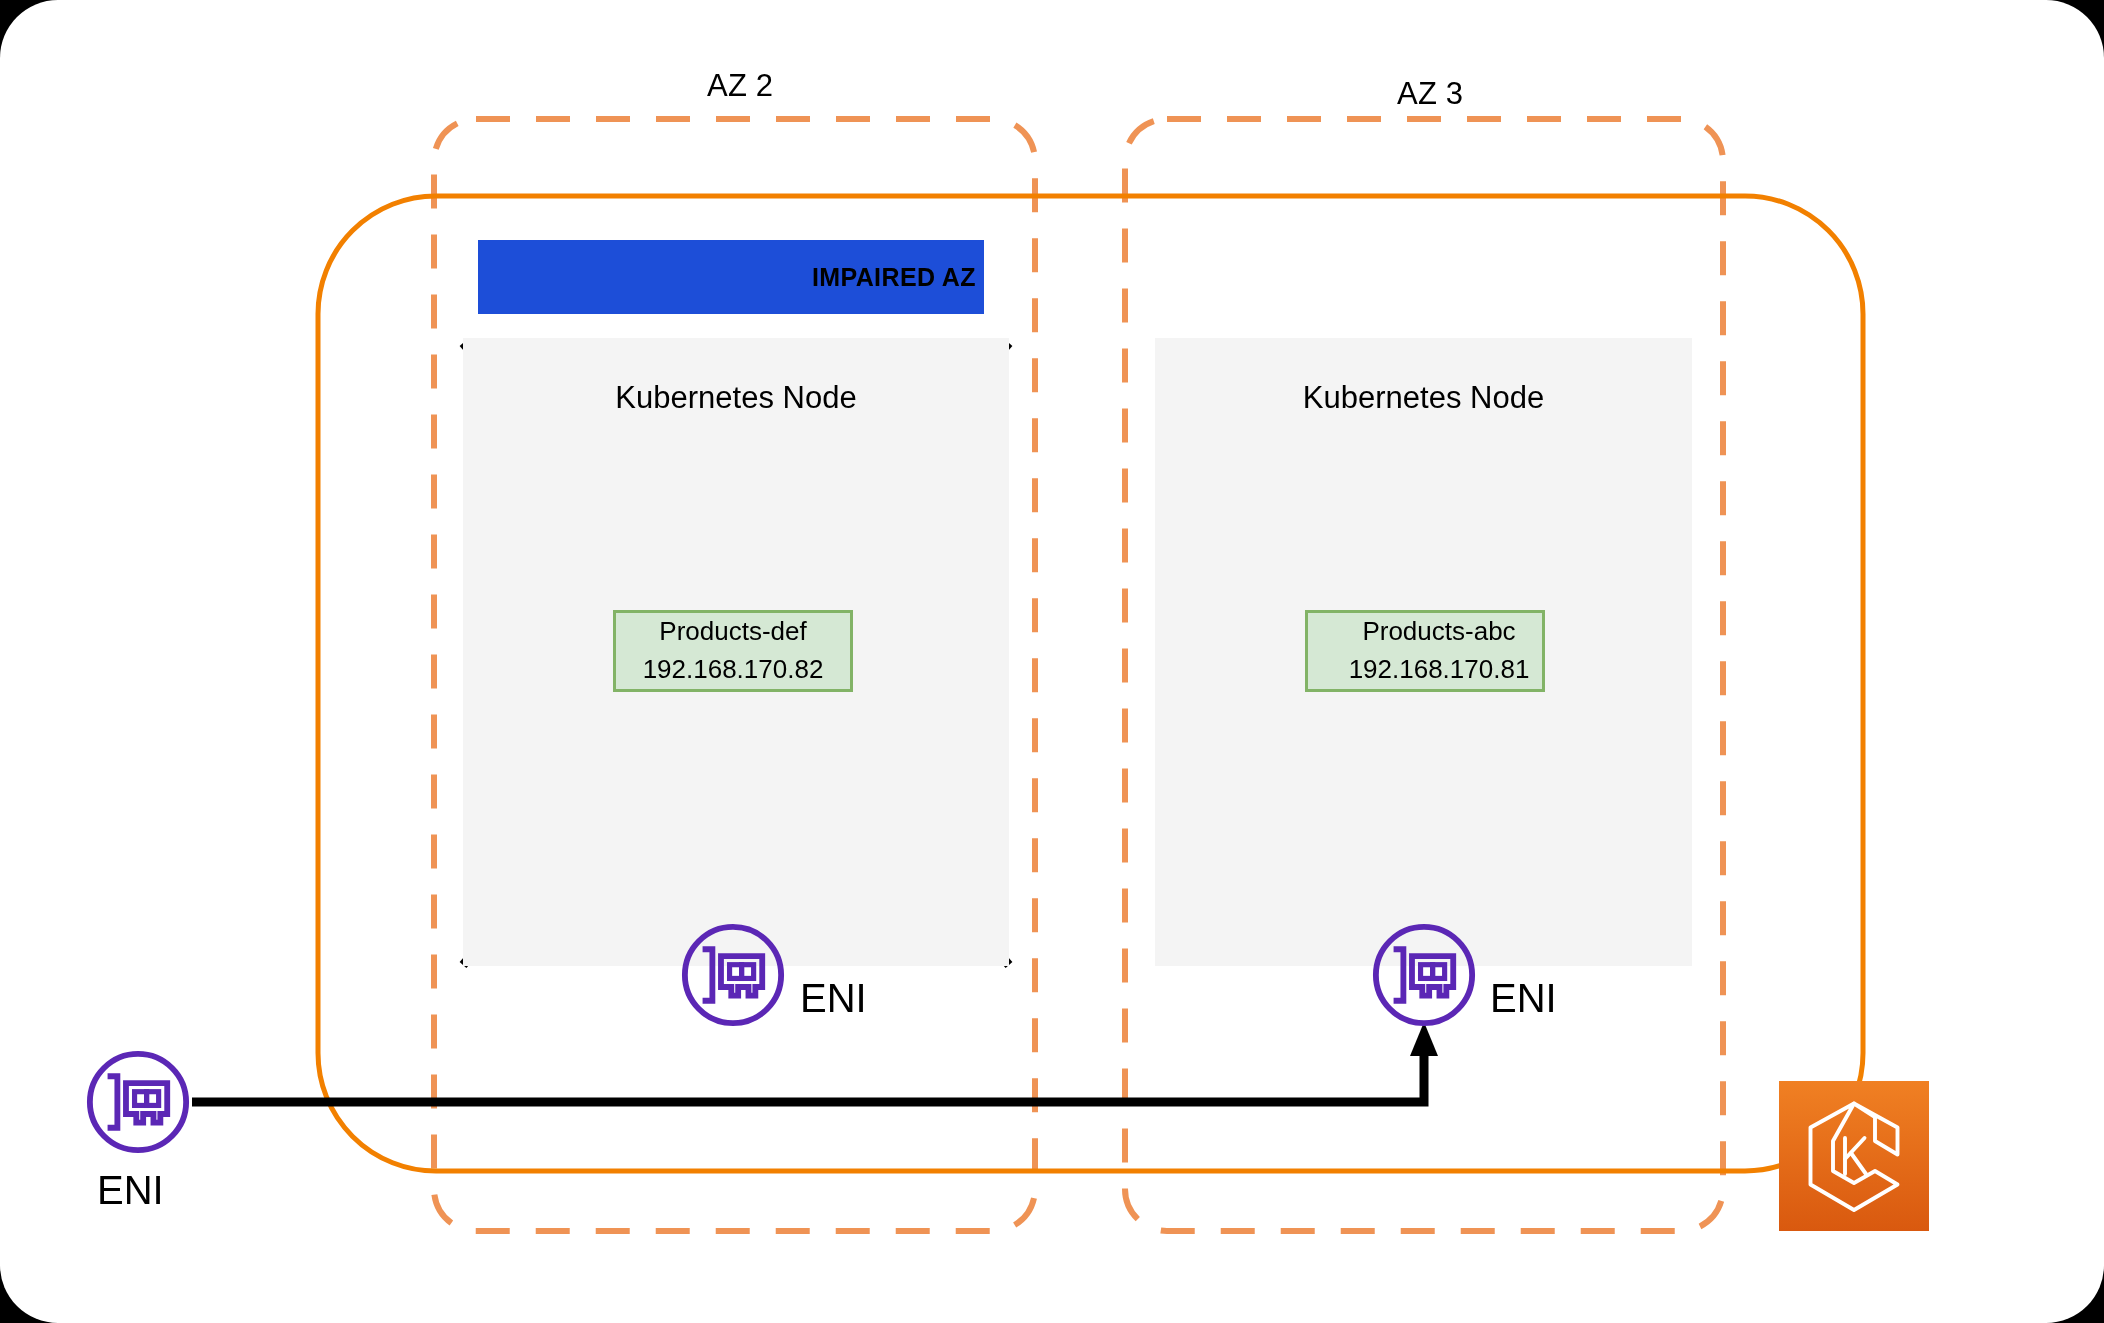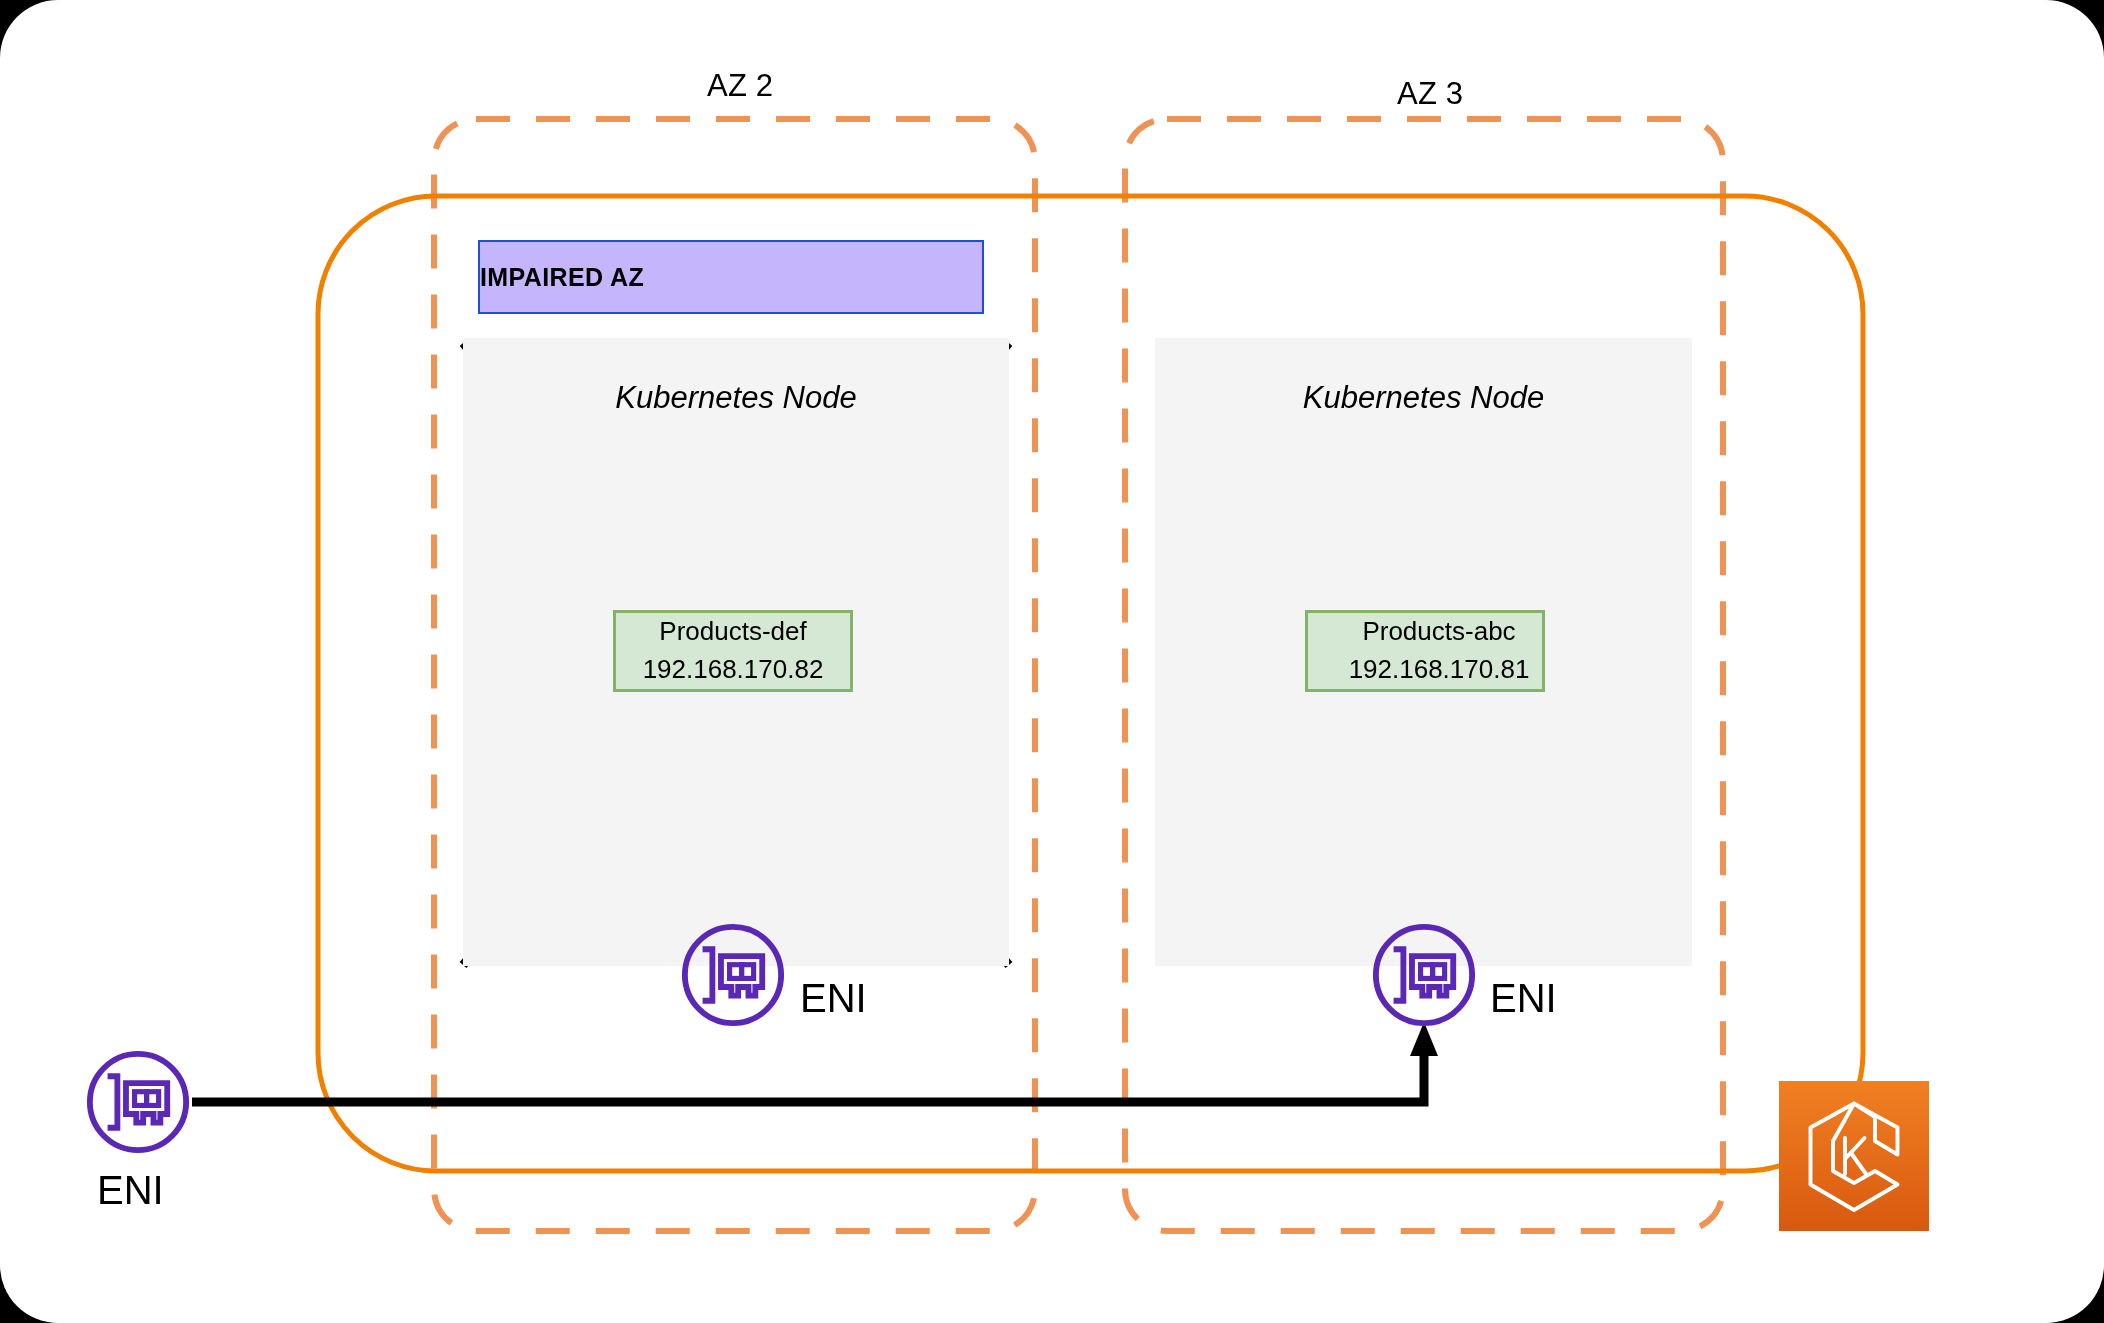--- a/index.html
+++ b/index.html
@@ -43,38 +43,37 @@
     font-size: 31px;
     font-weight: 400;
     letter-spacing: 0.2px;
   }
   .eni-label {
     font-size: 40px;
     font-weight: 400;
   }
   .impaired-box {
     position: absolute;
-    background: #c4b5fd;
-    border: 2px solid #1d4ed8;
+    background: #1d4ed8;
+    border: 8px solid #1d4ed8;
     box-sizing: border-box;
     display: flex;
     align-items: center;
-    justify-content: flex-start;
+    justify-content: flex-end;
   }
   .impaired-text {
     font-size: 25px;
     font-weight: bold;
     color: #000000;
     letter-spacing: 0.4px;
   }
   .node-box {
     position: absolute;
     background: #f4f4f4;
     box-sizing: border-box;
-    font-style: italic;
   }
   .node-title {
     position: absolute;
     width: 100%;
     text-align: center;
     font-size: 31px;
     color: #000000;
   }
   .pod-box {
     position: absolute;

